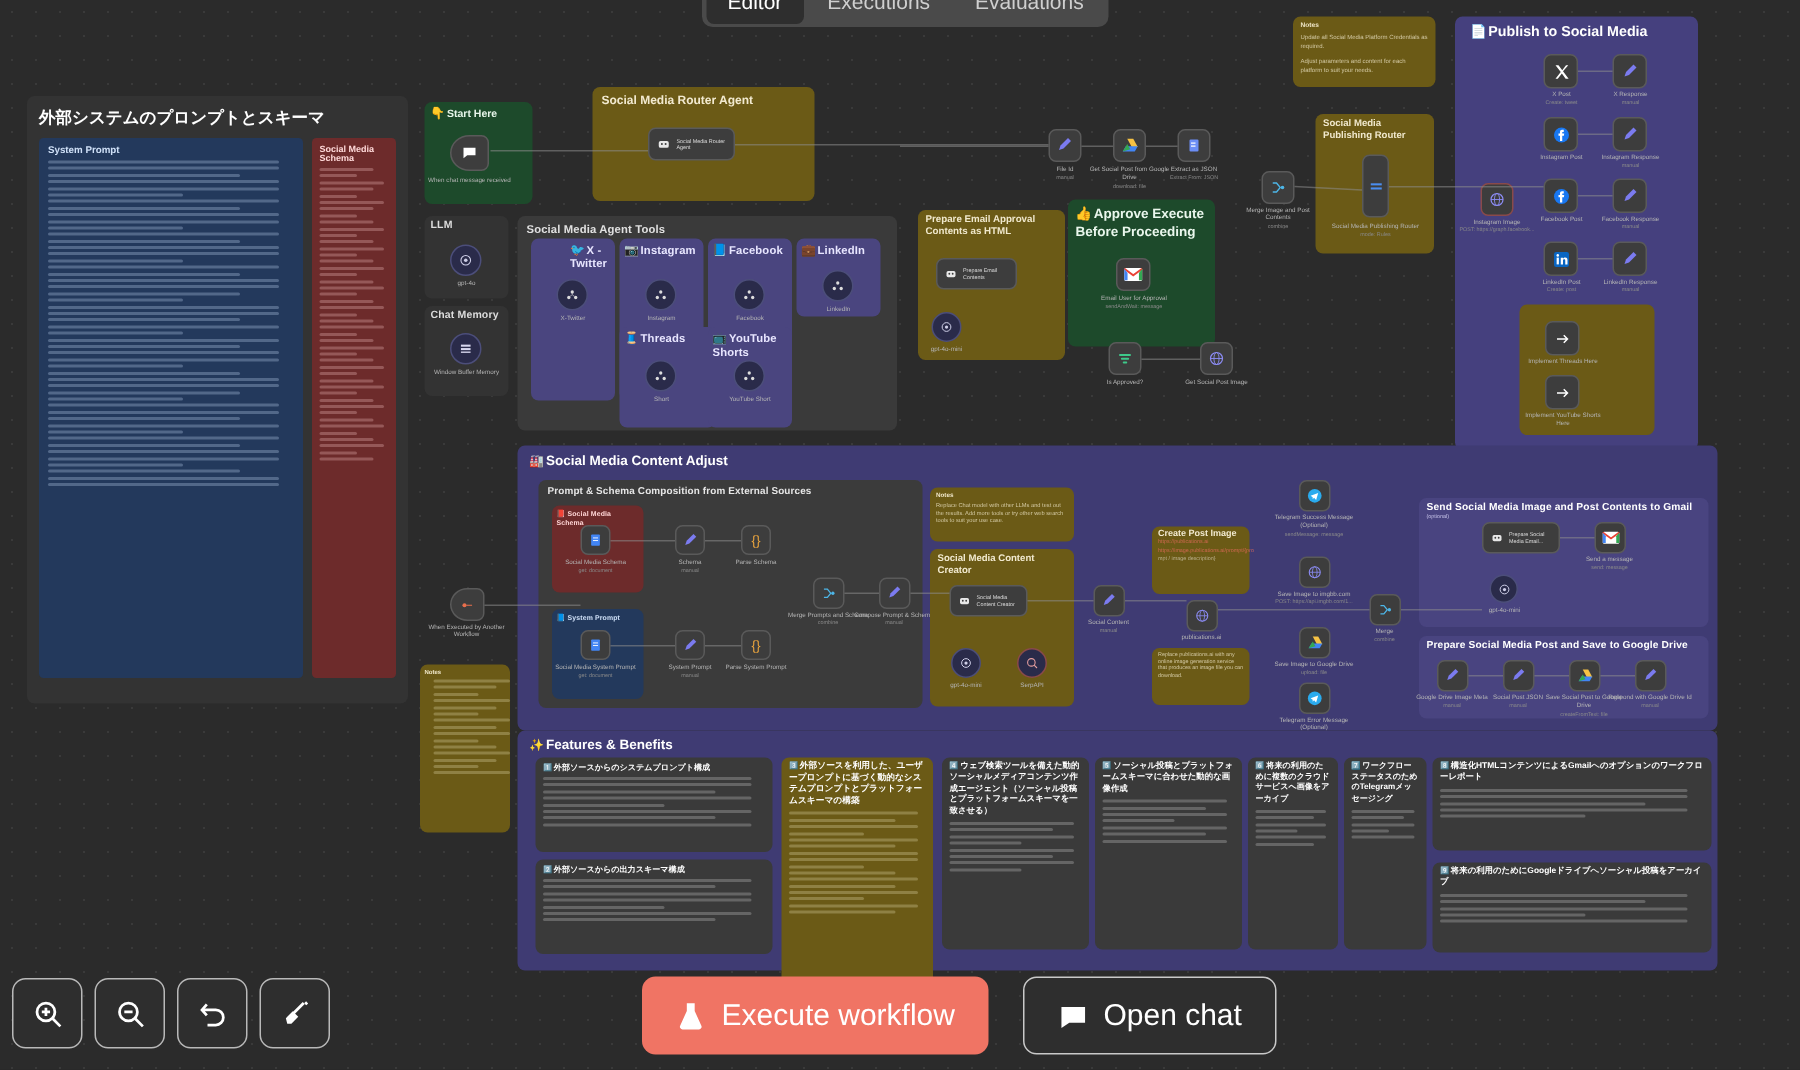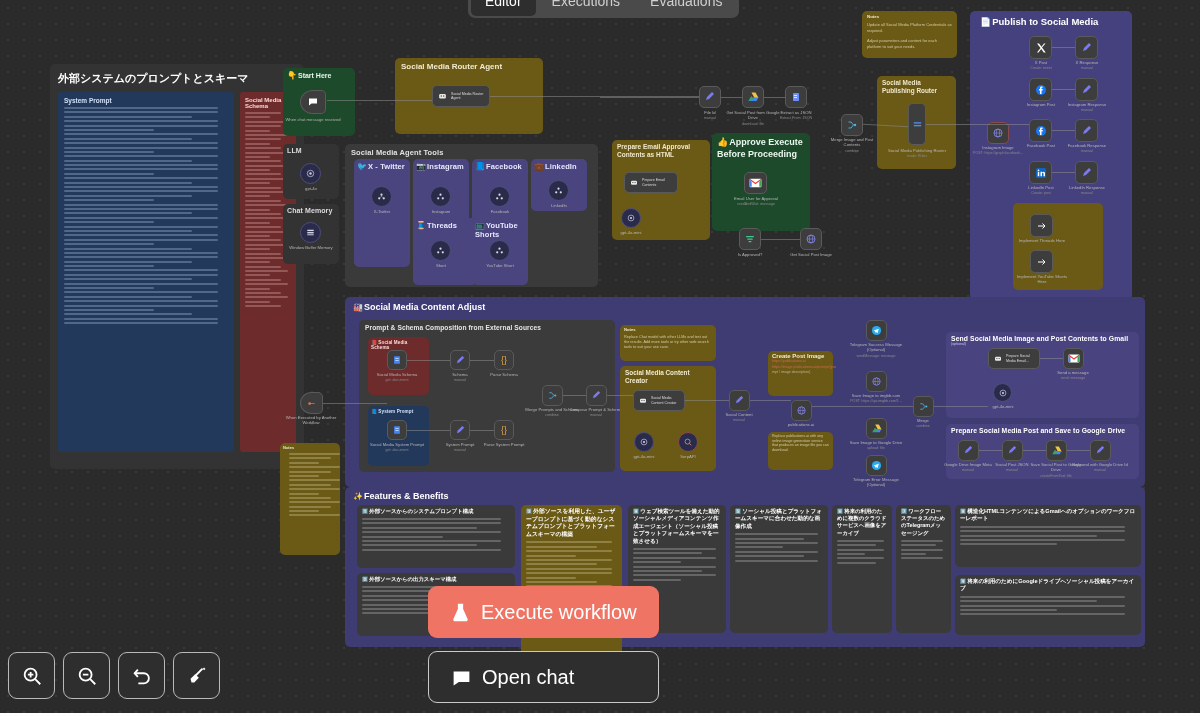--- a/index.html
+++ b/index.html
@@ -21,21 +21,21 @@
   .tab.active { background: #2e2e2e; color: #fff; }
 
   
   .box { position: absolute; border-radius: 5px; }
   .box-title { font-size: 7.5px; font-weight: bold; letter-spacing: .1px; }
   .bigtitle { font-size: 10px; font-weight: bold; }
 
   .note-olive { background: #6b5a16; color: #e8e0b8; }
   .note-green { background: #1d4a2b; color: #dff0e2; }
   .note-purple{ background: #45407e; color: #dedcf4; }
-  .note-gray  { background: #3a3a3a; color: #d6d6d6; margin-left: 32px; }
+  .note-gray  { background: #3a3a3a; color: #d6d6d6; }
   .note-darkgray { background: #333; color: #d0d0d0; }
   .note-blueP { background: #4a457f; }
   .note-indigo{ background: #3f3b73; }
   .note-red   { background: #6d2b2b; color: #f0dada; }
   .note-navy  { background: #23395c; color: #dce6f5; }
 
   
   .node { position: absolute; width: 22px; height: 22px; border-radius: 5px;
     background: #3d3d3d; border: 1px solid #5a5a5a; display: flex;
     align-items: center; justify-content: center; font-size: 10px; color: #eee; }
@@ -57,21 +57,21 @@
   .mini { font-size: 4px; line-height: 5.5px; display: block; opacity: .85; }
 
   
   .ctrls { position: absolute; left: 0px; bottom: 0px; display: flex; gap: 8px;
     padding: 10px 0 14px 8px; z-index: 50; }
   .cbtn { width: 47px; height: 47px; border-radius: 9px; background: #2e2e2e;
     border: 1px solid #b9b9b9; display: flex; align-items: center;
     justify-content: center; color: #fff; }
   .cbtn svg { width: 22px; height: 22px; fill: none; stroke: #fff; stroke-width: 2; }
 
-  .actions { position: absolute; left: 428px; bottom: 10px; display: flex; gap: 13px; z-index: 50; flex-direction: column; }
+  .actions { position: absolute; left: 428px; bottom: 10px; display: flex; gap: 23px; z-index: 50; }
   .exec { height: 52px; background: #f07464; color: #fff; border-radius: 9px;
     display: flex; align-items: center; gap: 10px; padding: 0 22px; font-size: 20px; }
   .chat { height: 52px; background: #2e2e2e; color: #fff; border: 1px solid #c9c9c9;
     border-radius: 9px; display: flex; align-items: center; gap: 10px;
     padding: 0 22px; font-size: 20px; }
   .exec svg, .chat svg { width: 21px; height: 21px; }
 
   .emoji { font-size: 8px; margin-right: 1px; }
 </style>
 </head>
@@ -244,21 +244,21 @@
         <circle cx="15" cy="12" r="1.6" fill="#3d3d3d"></circle>
       </svg>
     <span class="nsub" style="font-size:3.6px;line-height:4.4px;color:#ddd;width:36px;">Social Media Router Agent</span>
   </div>
 
   <div class="box note-darkgray" style="left:345px; top:144px; width:253px; height:143px; padding:4px 6px; background:#3a3a3a;">
     <div class="box-title" style="color:#e0e0e0;font-size:7.5px;">Social Media Agent Tools</div>
   </div>
 
   <div class="box note-blueP" style="left:354px; top:159px; width:56px; height:108px; padding:3px;">
-    <div class="box-title" style="color:#e8e6ff;"><span class="emoji">🐦</span><span>X - Twitter</span></div>
+    <div class="box-title" style="color:#e8e6ff;margin-left:23px;"><span class="emoji">🐦</span><span>X - Twitter</span></div>
   </div>
   <div class="node round" style="left:371px; top:186px;width:21px;height:21px;">
     <svg width="11" height="11" viewBox="0 0 24 24">
         <circle cx="12" cy="8" r="2.4" fill="#ddd"></circle>
         <circle cx="7" cy="16" r="2.4" fill="#ddd"></circle>
         <circle cx="17" cy="16" r="2.4" fill="#ddd"></circle>
         <path d="M12 10v3M9 14l2-1M15 14l-2-1" stroke="#ddd" stroke-width="1"></path>
       </svg>
   </div>
   <div class="nlabel" style="left:352px; top:209px;"><span>X-Twitter</span></div>

